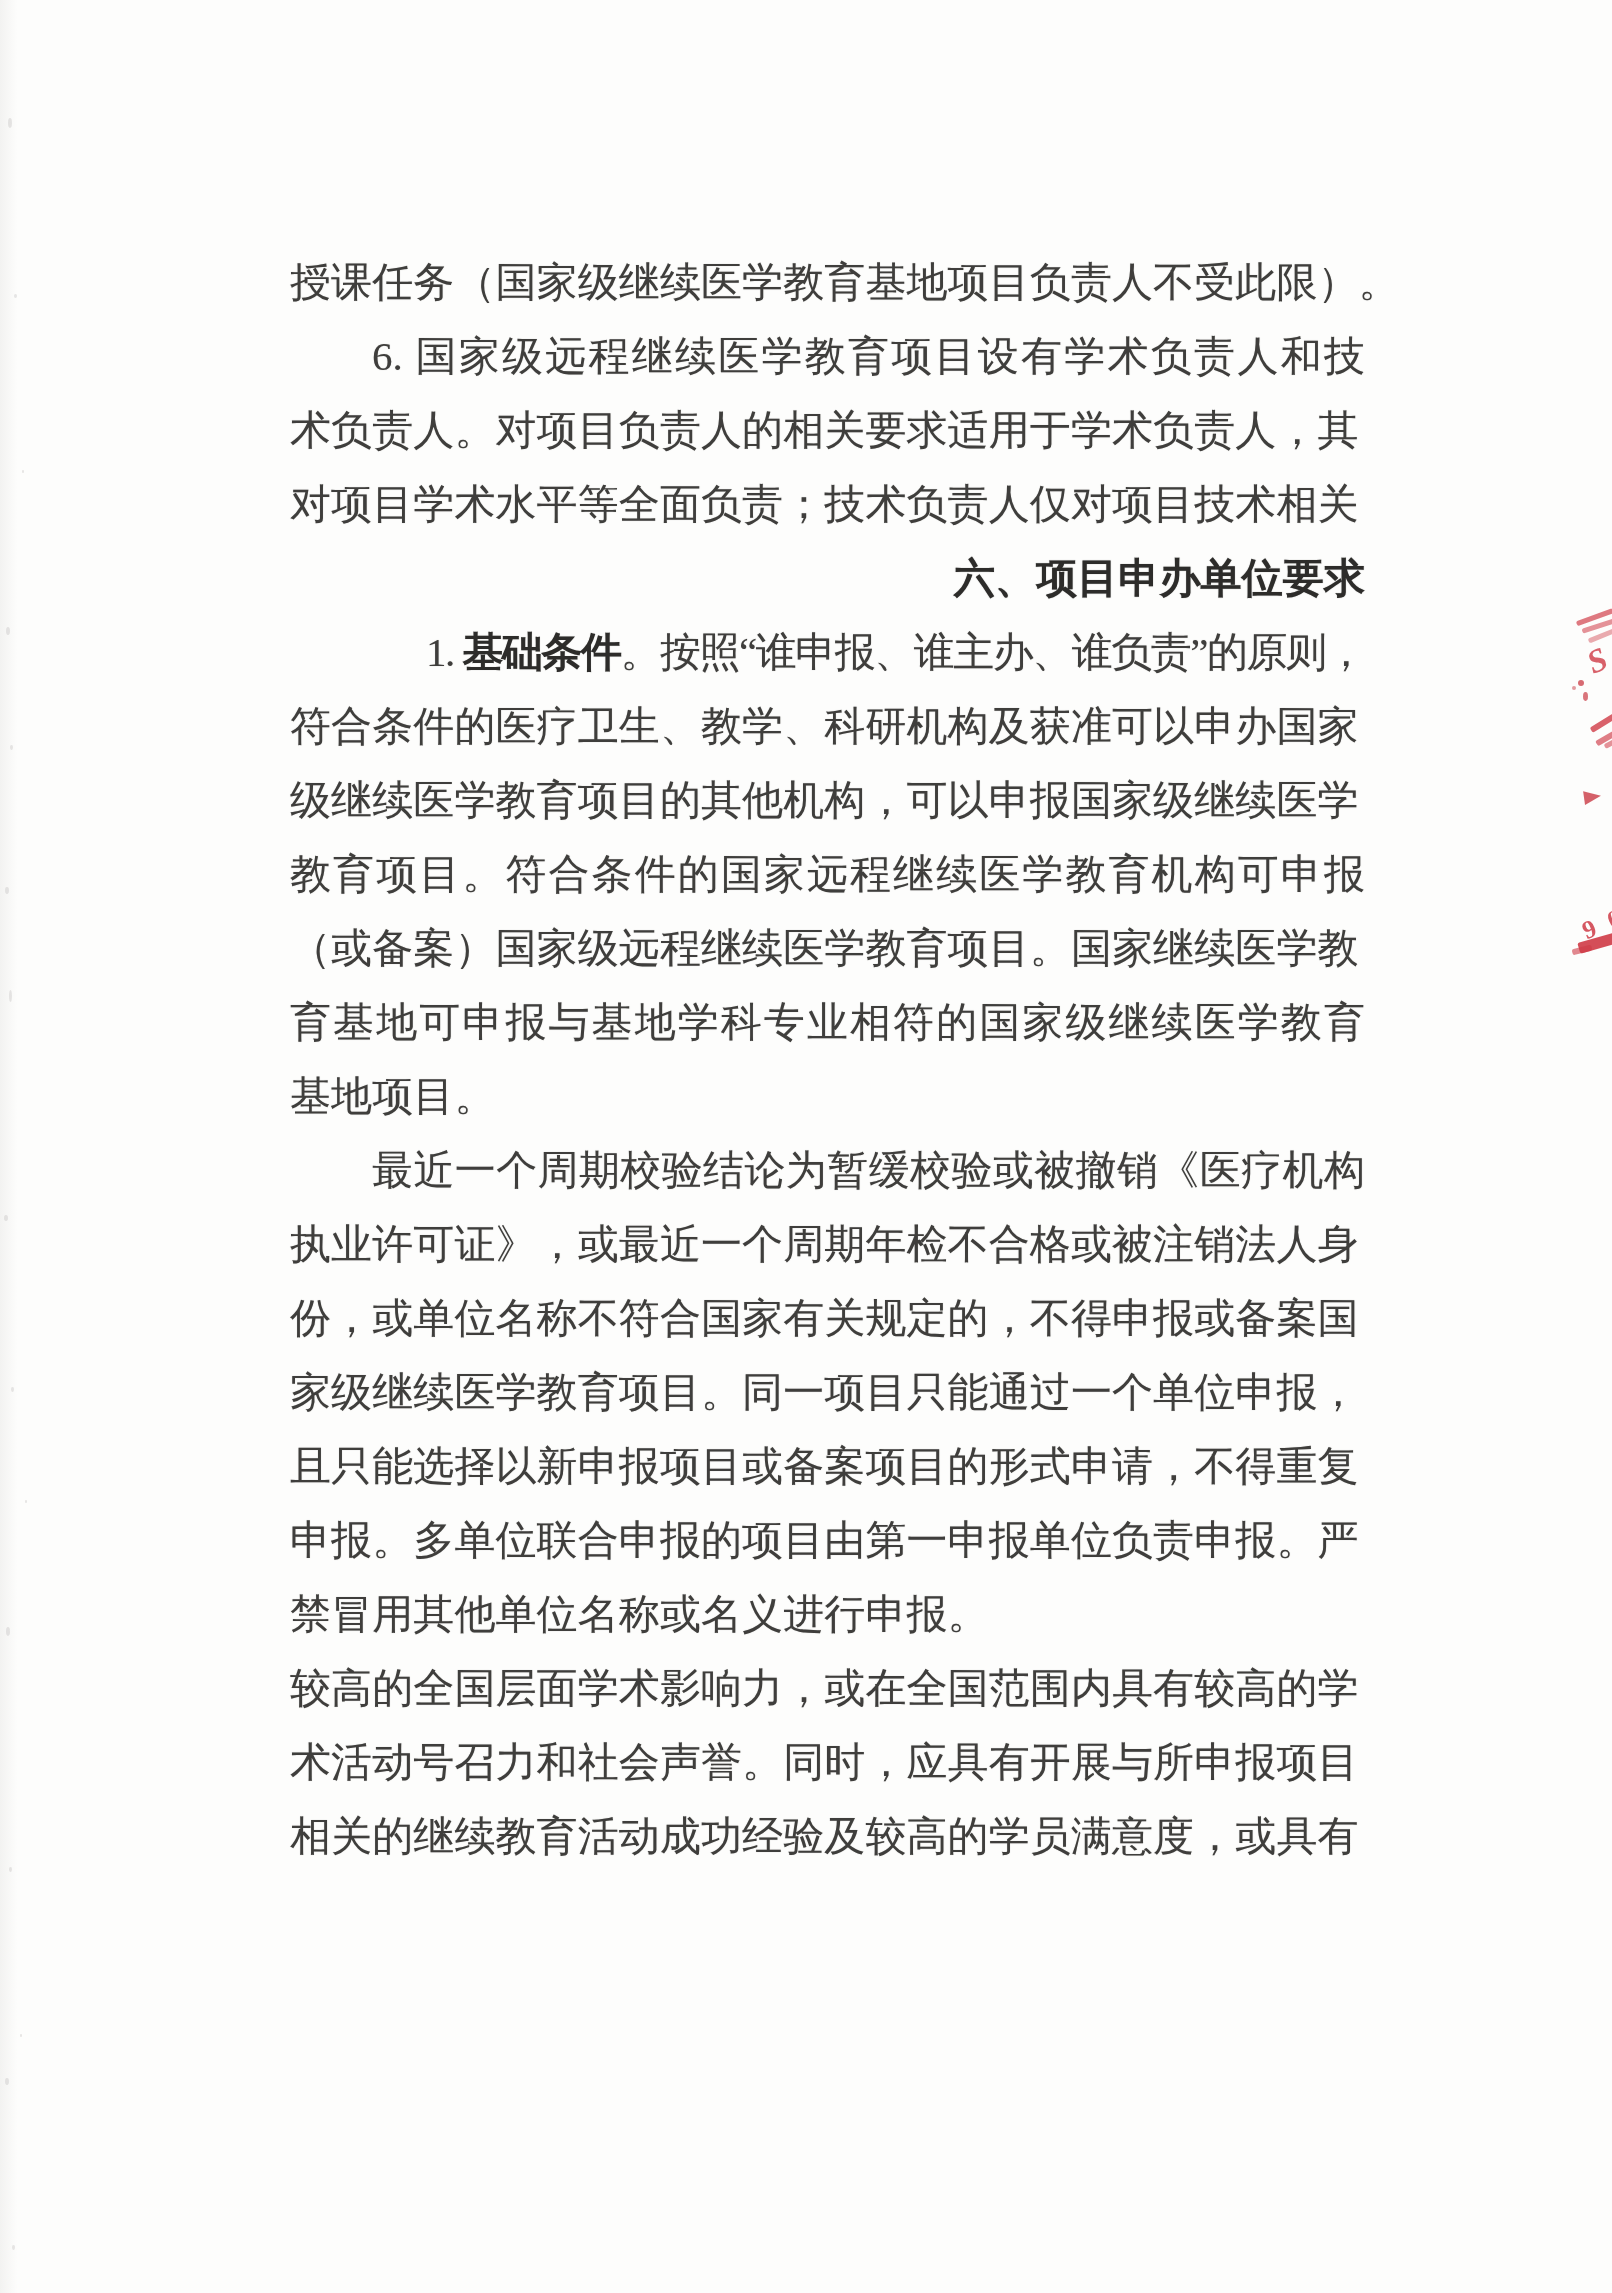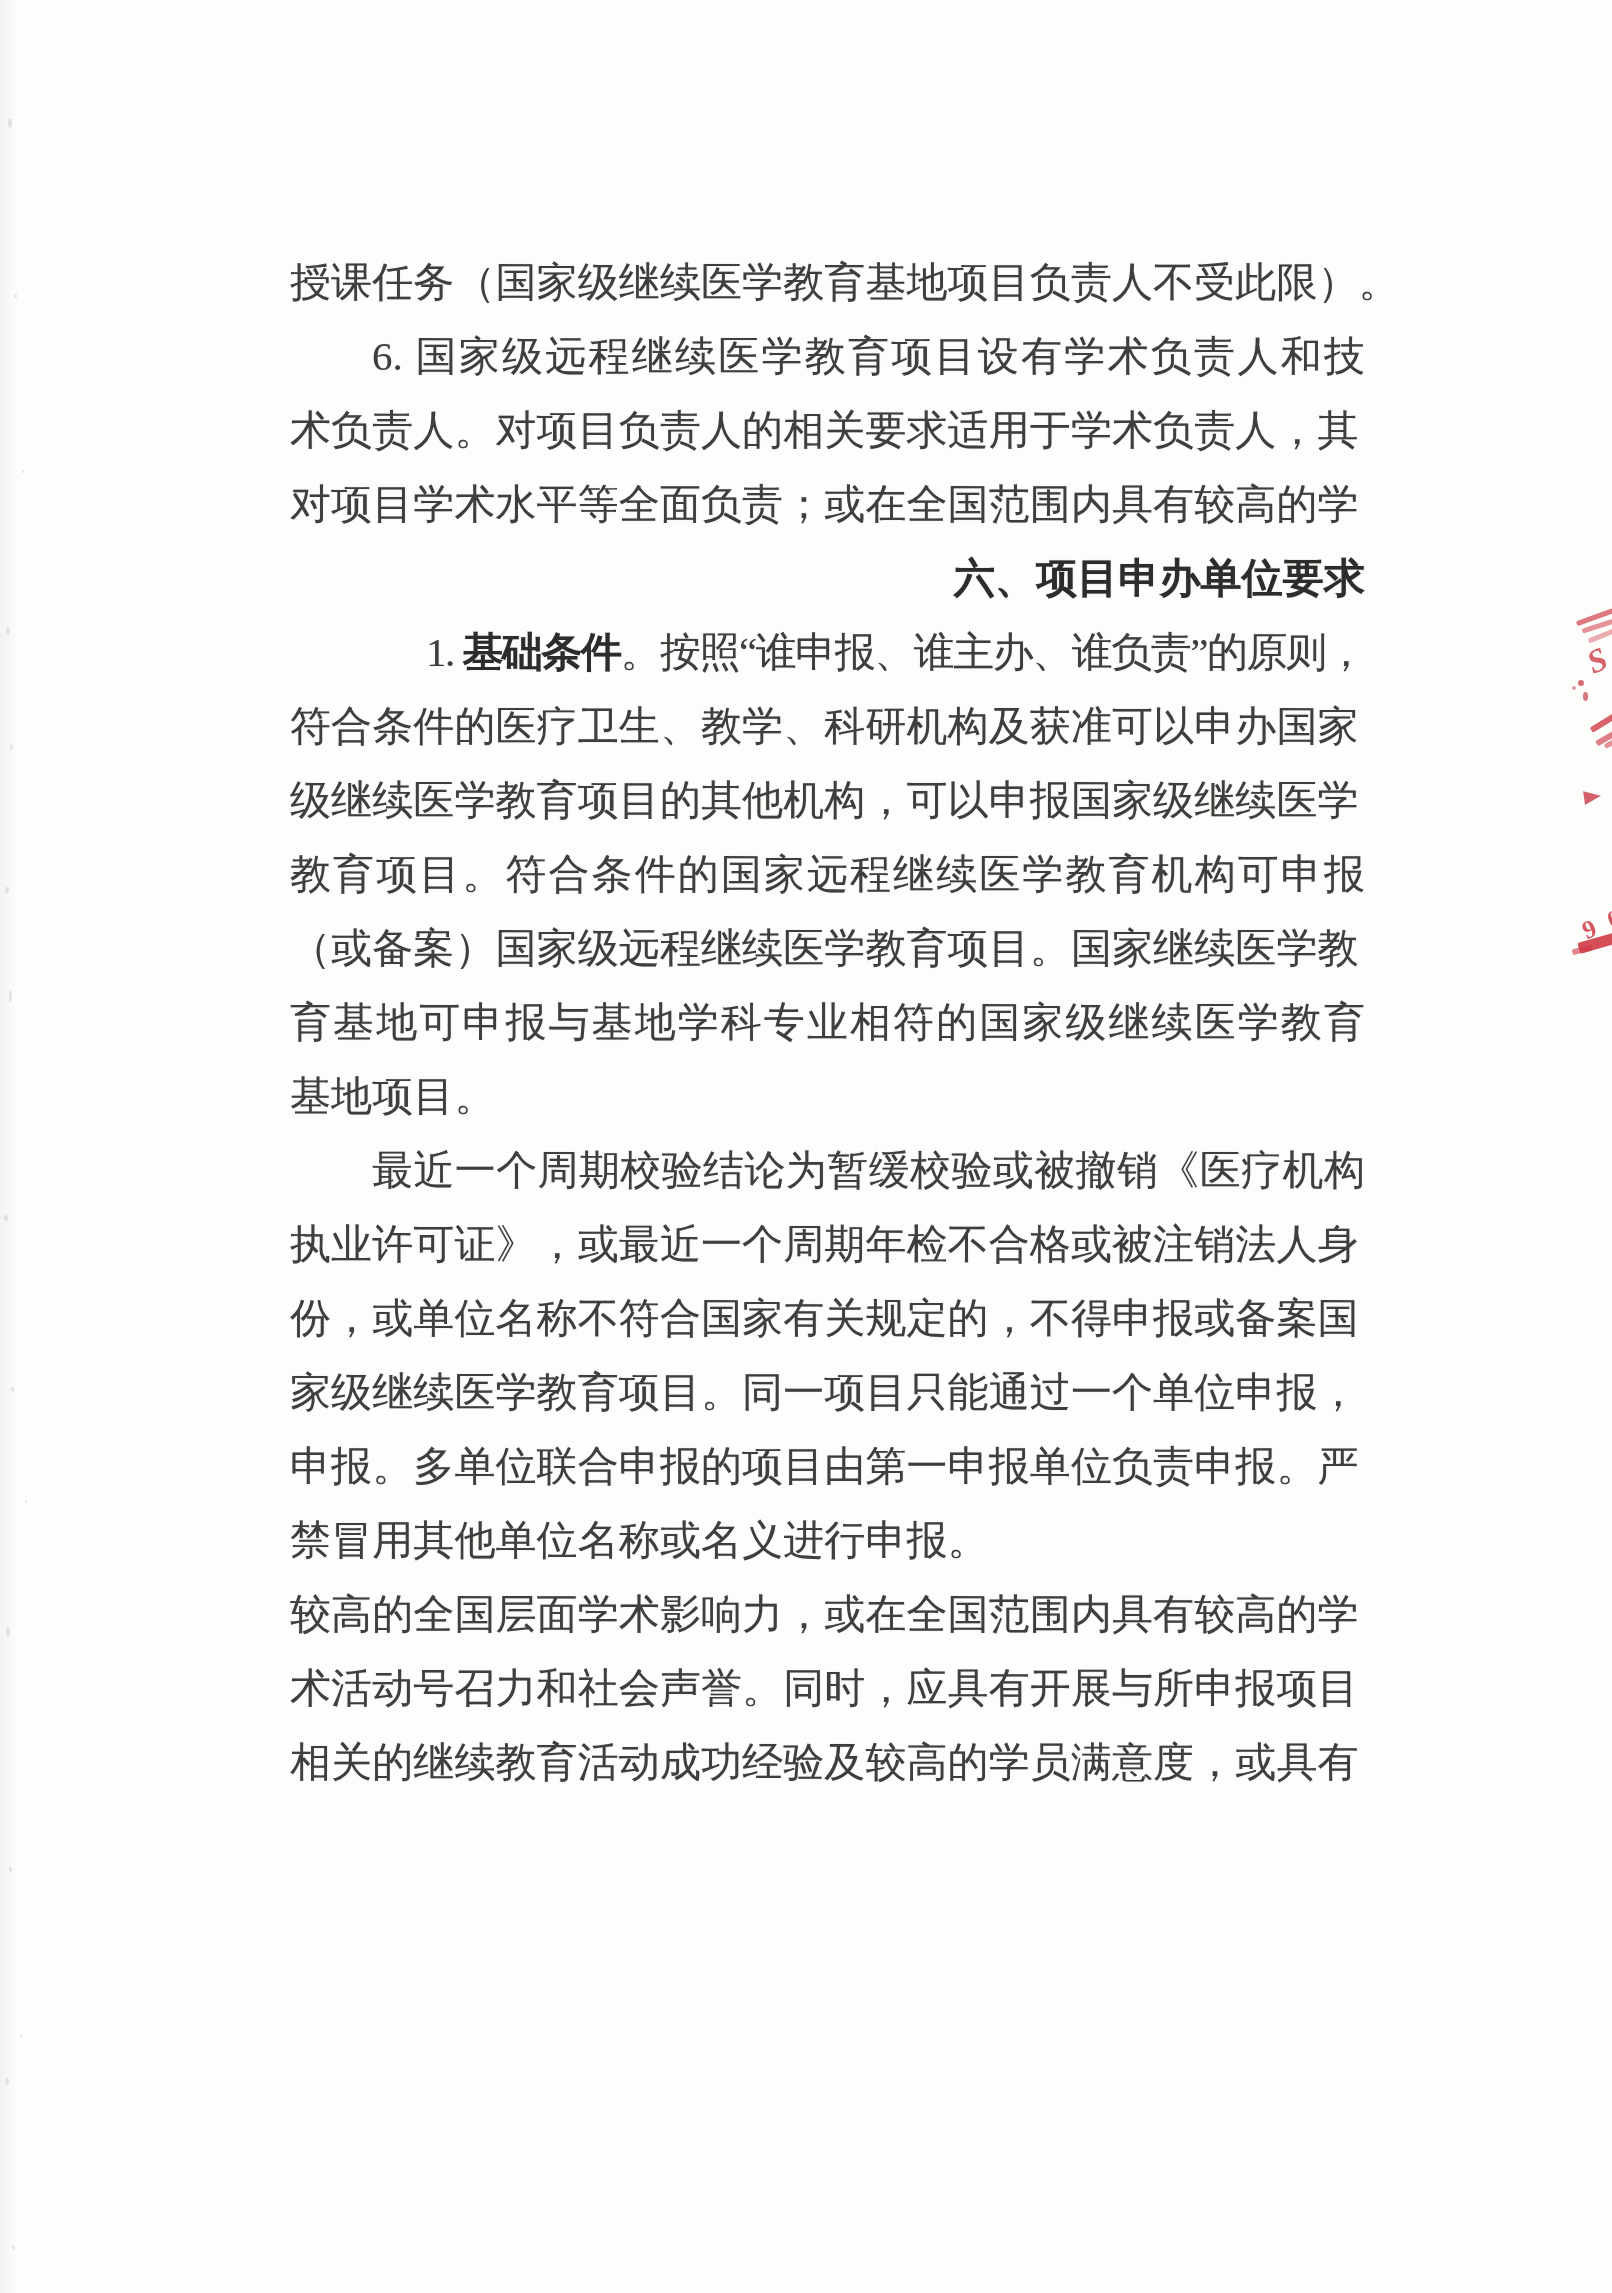--- a/index.html
+++ b/index.html
@@ -106,33 +106,34 @@
     <i class="sp s12"></i>
   <i class="sp s13"></i>
     <i class="sp s14"></i>
     <i class="sp s15"></i>
 </div>
 
 <div id="doc">
     <div class="line"><span>授课任务（国家级继续医学教育基地项目负责人不受此限）。</span></div>
     <div class="line ind j"><span>6. 国家级远程继续医学教育项目设有学术负责人和技</span></div>
     <div class="line"><span>术负责人。对项目负责人的相关要求适用于学术负责人，其</span></div>
-    <div class="line"><span>对项目学术水平等全面负责；或在全国范围内具有较高的学</span></div>
+    <div class="line"><span>对项目学术水平等全面负责；技术负责人仅对项目技术相关</span></div>
     <div class="line ind hd"><span class="b">六、项目申办单位要求</span></div>
     <div class="line ind t1"><span>1. </span><span class="b">基础条件</span><span>。按照“谁申报、谁主办、谁负责”的原则，</span></div>
     <div class="line"><span>符合条件的医疗卫生、教学、科研机构及获准可以申办国家</span></div>
     <div class="line"><span>级继续医学教育项目的其他机构，可以申报国家级继续医学</span></div>
     <div class="line j"><span>教育项目。符合条件的国家远程继续医学教育机构可申报</span></div>
     <div class="line"><span>（或备案）国家级远程继续医学教育项目。国家继续医学教</span></div>
     <div class="line j"><span>育基地可申报与基地学科专业相符的国家级继续医学教育</span></div>
     <div class="line"><span>基地项目。</span></div>
     <div class="line ind j"><span>最近一个周期校验结论为暂缓校验或被撤销《医疗机构</span></div>
     <div class="line"><span>执业许可证》，或最近一个周期年检不合格或被注销法人身</span></div>
     <div class="line"><span>份，或单位名称不符合国家有关规定的，不得申报或备案国</span></div>
     <div class="line"><span>家级继续医学教育项目。同一项目只能通过一个单位申报，</span></div>
+    <div class="line"><span>且只能选择以新申报项目或备案项目的形式申请，不得重复</span></div>
     <div class="line"><span>申报。多单位联合申报的项目由第一申报单位负责申报。严</span></div>
     <div class="line"><span>禁冒用其他单位名称或名义进行申报。</span></div>
     <div class="line"><span>较高的全国层面学术影响力，或在全国范围内具有较高的学</span></div>
     <div class="line"><span>术活动号召力和社会声誉。同时，应具有开展与所申报项目</span></div>
     <div class="line"><span>相关的继续教育活动成功经验及较高的学员满意度，或具有</span></div>
   </div>
 
 <div id="stamp">
   <div id="hatch" class="frag">
     <i class="bar h1"></i>

